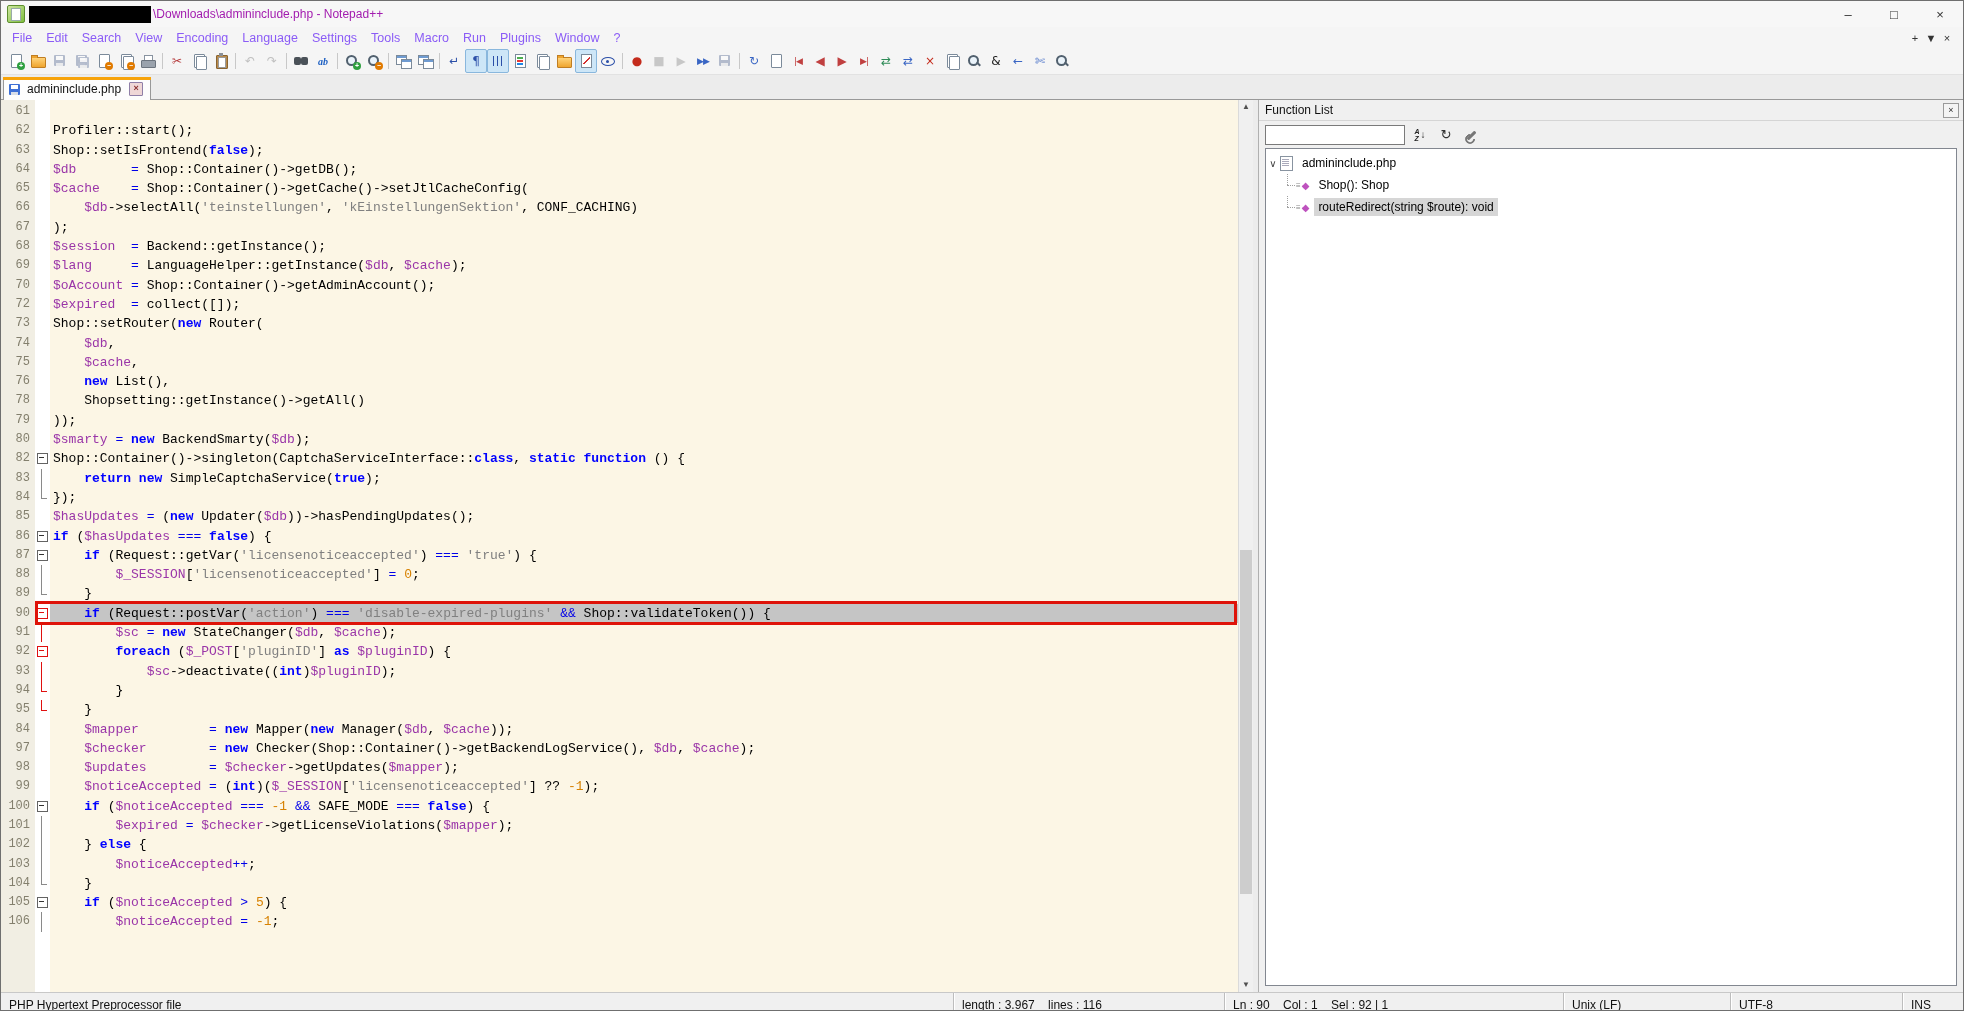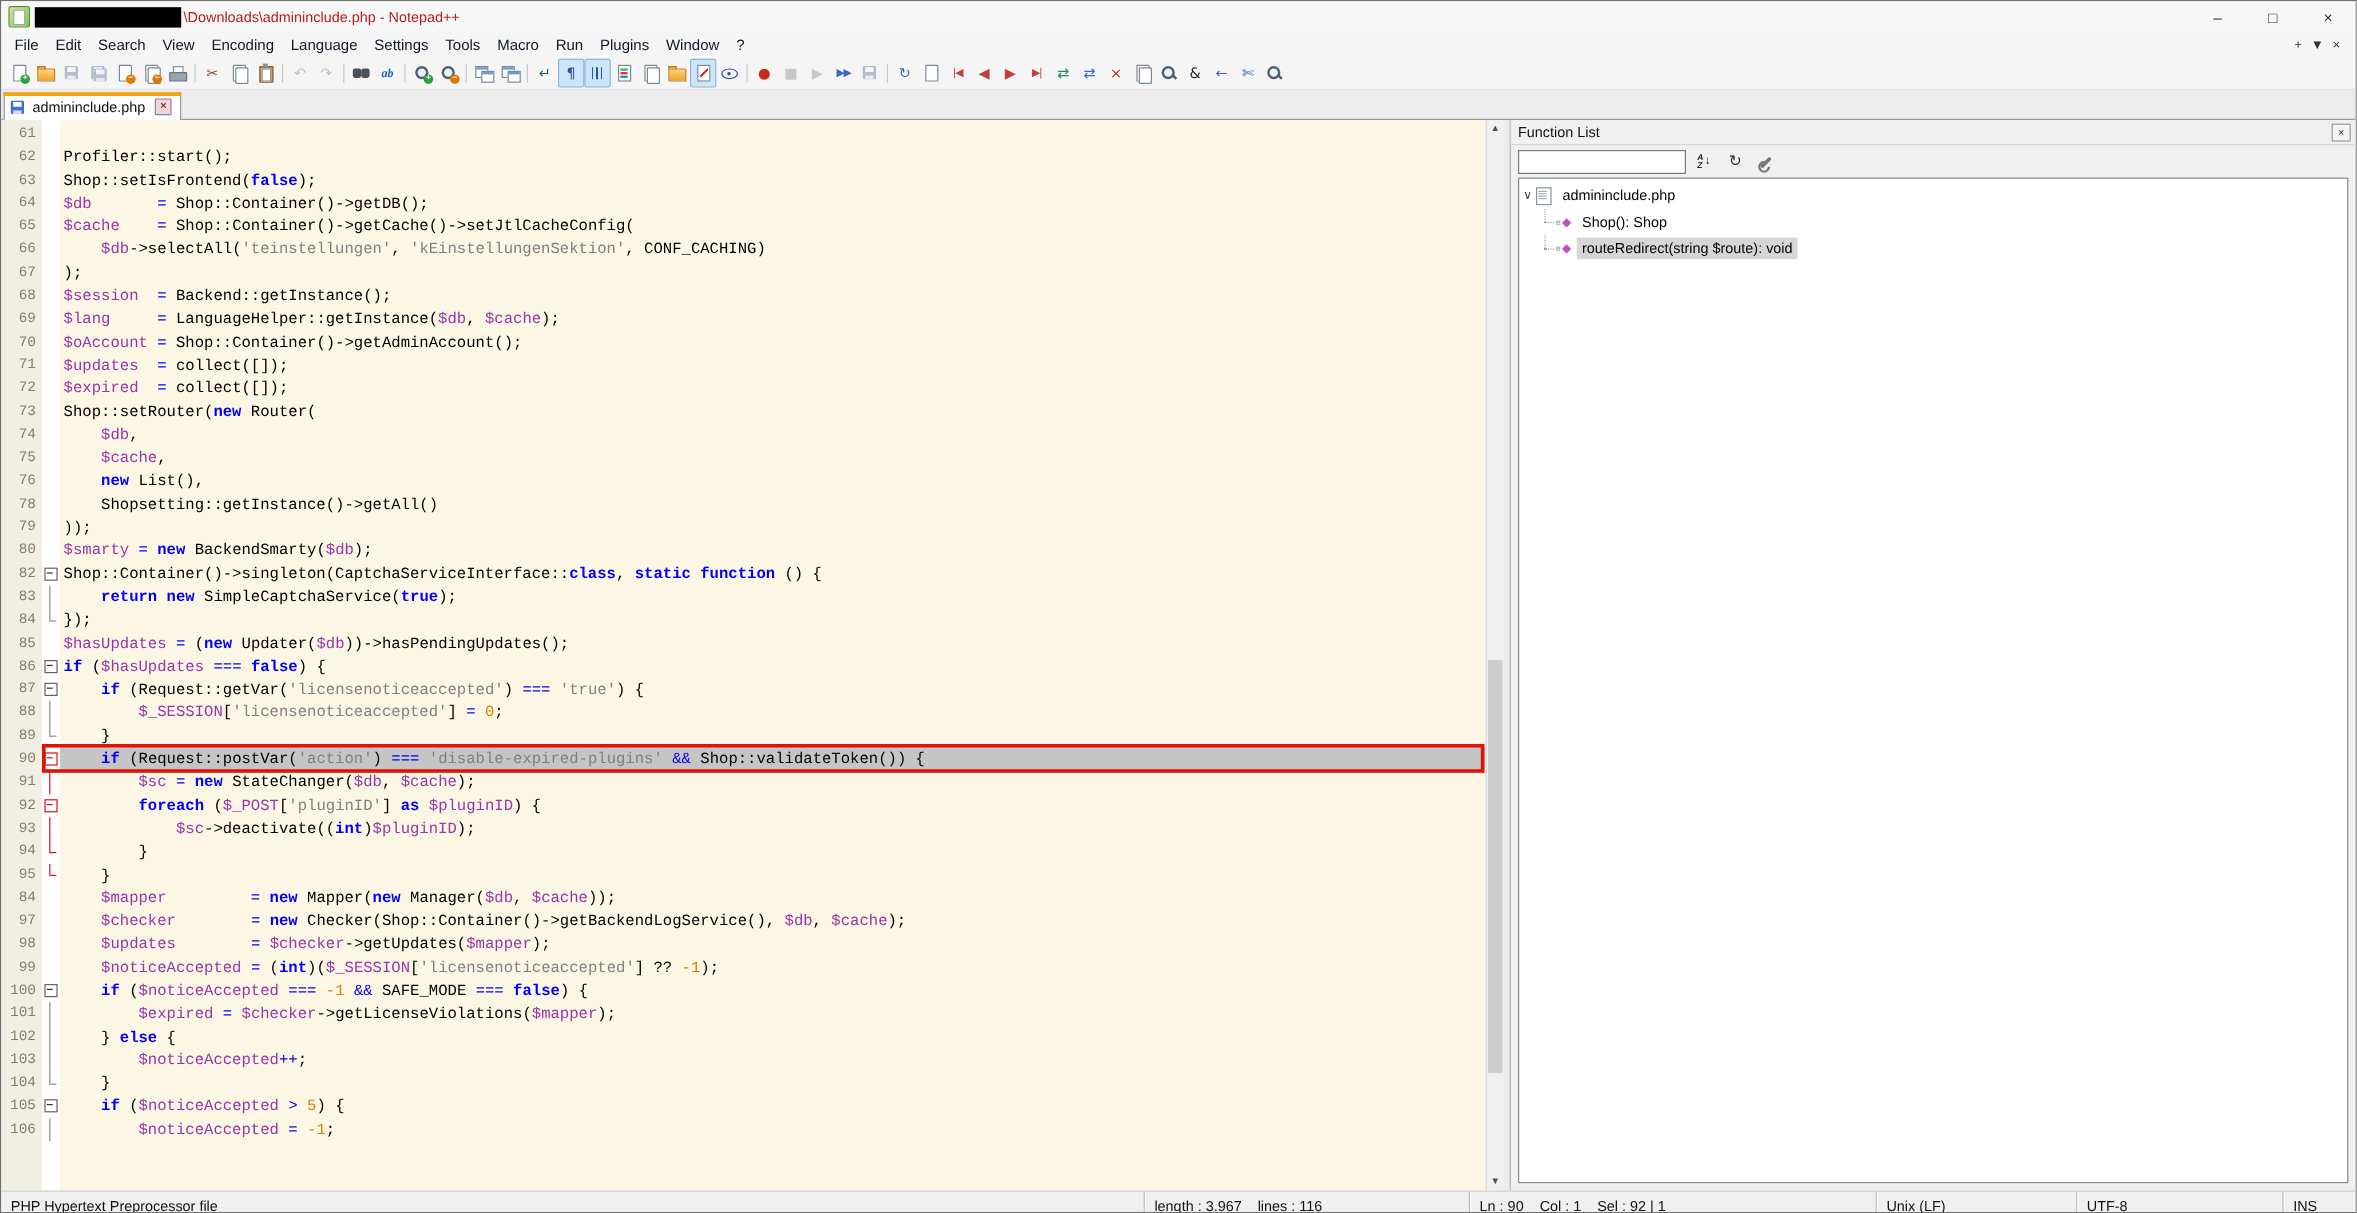--- a/index.html
+++ b/index.html
@@ -3,26 +3,26 @@
 <meta charset="utf-8">
 <style>
   html,body{margin:0;padding:0;background:#D8D8D8;}
   #win{position:relative;width:1964px;height:1011px;background:#F3F3F3;border:1px solid #6F6F6F;box-sizing:border-box;
        font-family:"Liberation Sans",sans-serif;overflow:hidden;}
   
   .titlebar{height:26px;display:flex;align-items:center;background:#F7F7F7;}
   .applogo{width:16px;height:16px;margin-left:6px;position:relative;background:linear-gradient(135deg,#CDE6A0,#7FBF3F);border:1px solid #5E8F2F;border-radius:2px;flex:none;}
   .applogo::before{content:"";position:absolute;left:3px;top:2px;width:8px;height:11px;background:#FFFFFF;border:1px solid #9AA;}
   .redact{width:122px;height:17px;background:#000;margin-left:4px;flex:none;}
-  .title-text{font-size:12px;color:#b91c1c;margin-left:2px;white-space:pre;}
+  .title-text{font-size:12px;color:#a21caf;margin-left:2px;white-space:pre;}
   .win-controls{margin-left:auto;display:flex;height:100%;}
   .wc{width:46px;height:100%;display:flex;align-items:center;justify-content:center;font-size:13px;color:#333;}
   
   .menubar{height:21px;display:flex;align-items:center;background:#F5F5F5;padding-left:4px;}
-  .menu-item{font-size:12.5px;color:#0f172a;padding:2px 7px;white-space:nowrap;}
+  .menu-item{font-size:12.5px;color:#8b5cf6;padding:2px 7px;white-space:nowrap;}
   .menu-extra{margin-left:auto;display:flex;align-items:center;margin-right:8px;}
   .mx{font-size:11px;color:#333;width:16px;text-align:center;}
   
   .toolbar{height:26px;display:flex;align-items:center;background:#F5F5F5;padding-left:4px;border-bottom:1px solid #E2E2E2;}
   .tbtn{width:20px;height:22px;display:flex;align-items:center;justify-content:center;position:relative;border:1px solid transparent;border-radius:2px;flex:none;}
   .tbtn.active{background:#CDE6F7;border-color:#89B7DD;}
   .tbtn.disabled{opacity:.42;filter:grayscale(60%);}
   .tsep{width:1px;height:16px;background:#C8C8C8;margin:0 3px;flex:none;}
   .tbtn .g{font-family:"DejaVu Sans",sans-serif;font-size:12px;line-height:1;}
   .tbtn .g.sm{font-size:9px;letter-spacing:-1px;}
@@ -437,25 +437,20 @@
             <span class="ln">69</span>
             <span class="fold"></span>
             <span class="code"><span class="tk-v">$lang</span><span>     </span><span class="tk-o">=</span><span> LanguageHelper::getInstance(</span><span class="tk-v">$db</span><span>, </span><span class="tk-v">$cache</span><span>);</span></span>
           </div>
           <div class="ed-line">
             <span class="ln">70</span>
             <span class="fold"></span>
             <span class="code"><span class="tk-v">$oAccount</span><span> </span><span class="tk-o">=</span><span> Shop::Container()-&gt;getAdminAccount();</span></span>
           </div>
           <div class="ed-line">
-            <span class="ln">71</span>
-            <span class="fold"></span>
-            <span class="code"><span class="tk-v">$updates</span><span>  </span><span class="tk-o">=</span><span> collect([]);</span></span>
-          </div>
-          <div class="ed-line">
             <span class="ln">72</span>
             <span class="fold"></span>
             <span class="code"><span class="tk-v">$expired</span><span>  </span><span class="tk-o">=</span><span> collect([]);</span></span>
           </div>
           <div class="ed-line">
             <span class="ln">73</span>
             <span class="fold"></span>
             <span class="code"><span>Shop::setRouter(</span><span class="tk-k">new</span><span> Router(</span></span>
           </div>
           <div class="ed-line">

